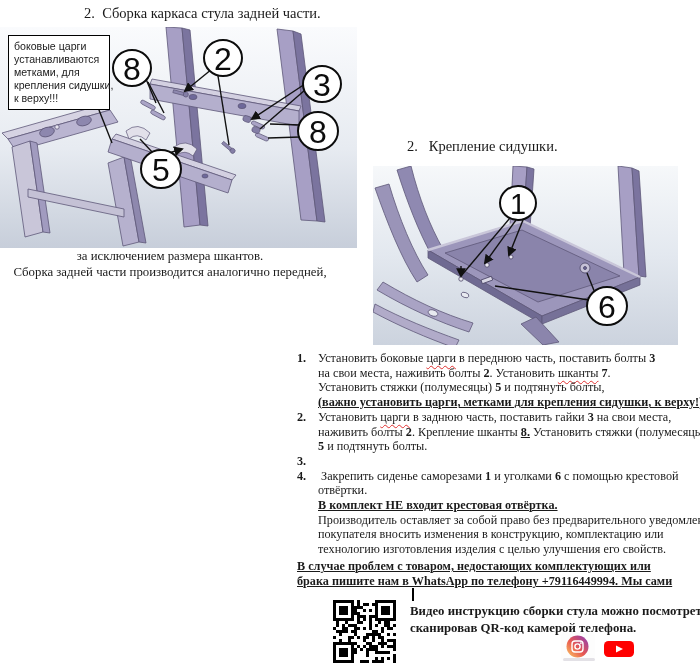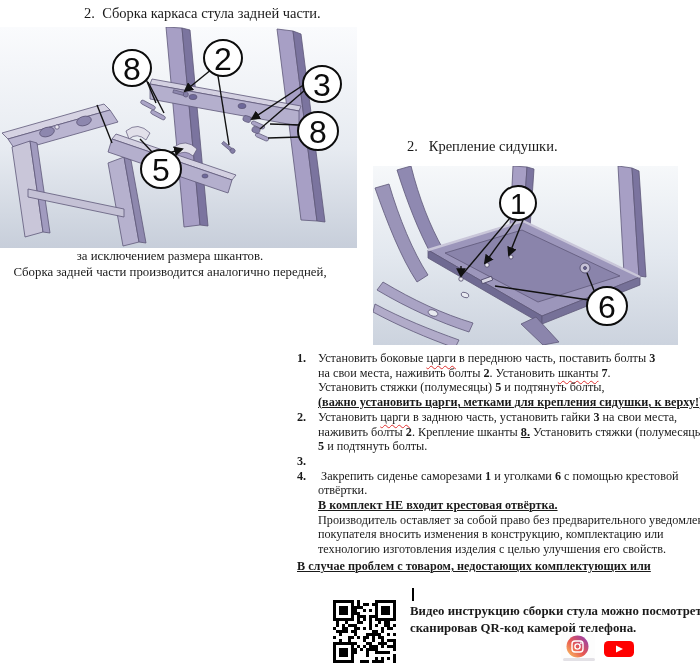--- a/index.html
+++ b/index.html
@@ -141,20 +141,27 @@
       </g>
       <g>
         <ellipse cx="318" cy="104" rx="20" ry="19" fill="#fff" stroke="#0c0c0c" stroke-width="2"></ellipse>
         <text class="bal" x="318" y="116" font-size="32">8</text>
       </g>
       <g>
         <ellipse cx="161" cy="142" rx="20" ry="19" fill="#fff" stroke="#0c0c0c" stroke-width="2"></ellipse>
         <text class="bal" x="161" y="154" font-size="32">5</text>
       </g>
     </svg>
+    <div class="callout rl">
+        <div><span>боковые царги</span></div>
+        <div><span>устанавливаются</span></div>
+        <div><span>метками, для</span></div>
+        <div><span>крепления сидушки,</span></div>
+        <div><span>к верху!!!</span></div>
+      </div>
   </div>
 
   <div class="abs caption rl">
       <div><span>за исключением размера шкантов.</span></div>
       <div><span>Сборка задней части производится аналогично передней,</span></div>
     </div>
 
   <div class="abs title" style="left:407px;top:138px;">2.   Крепление сидушки.</div>
 
   <div class="abs illo" style="left:373px;top:166px;width:305px;height:179px;">
@@ -231,21 +238,21 @@
       <div class="rl">
           <div><span>Установить боковые </span><span class="w">царги</span><span> в переднюю часть, поставить болты </span><span class="b">3</span></div>
           <div><span>на свои места, наживить болты </span><span class="b">2</span><span>. Установить </span><span class="w">шканты</span><span> </span><span class="b">7</span><span>.</span></div>
           <div><span>Установить стяжки (полумесяцы) </span><span class="b">5</span><span> и подтянуть болты,</span></div>
           <div><span class="bu">(важно установить царги, метками для крепления сидушки, к верху!)</span></div>
         </div>
     </div>
     <div class="item">
       <div class="num">2.</div>
       <div class="rl">
-          <div><span>Установить </span><span class="w">царги</span><span> в заднюю часть, установить гайки </span><span class="b">3</span><span> на свои места,</span></div>
+          <div><span>Установить </span><span class="w">царги</span><span> в заднюю часть, поставить гайки </span><span class="b">3</span><span> на свои места,</span></div>
           <div><span>наживить болты </span><span class="b">2</span><span>. Крепление шканты </span><span class="bu">8.</span><span> Установить стяжки (полумесяцы)</span></div>
           <div><span class="b">5</span><span> и подтянуть болты.</span></div>
         </div>
     </div>
     <div class="item">
       <div class="num">3.</div>
     </div>
     <div class="item">
       <div class="num">4.</div>
       <div class="rl">
@@ -254,20 +261,21 @@
           <div><span class="bu">В комплект НЕ входит крестовая отвёртка.</span></div>
           <div><span>Производитель оставляет за собой право без предварительного уведомления</span></div>
           <div><span>покупателя вносить изменения в конструкцию, комплектацию или</span></div>
           <div><span>технологию изготовления изделия с целью улучшения его свойств.</span></div>
         </div>
     </div>
   </div>
 
   <div class="abs contact rl">
       <div><span class="bu">В случае проблем с товаром, недостающих комплектующих или</span></div>
+      <div><span class="bu">брака пишите нам в WhatsApp по телефону +79116449994. Мы сами</span></div>
     </div>
   <div class="abs cursor"></div>
 
   <div class="abs qrbox" id="qr">
       <div style="left: 0px; top: 0px; width: 3px; height: 3px;"></div>
       <div style="left: 3px; top: 0px; width: 3px; height: 3px;"></div>
       <div style="left: 6px; top: 0px; width: 3px; height: 3px;"></div>
       <div style="left: 9px; top: 0px; width: 3px; height: 3px;"></div>
       <div style="left: 12px; top: 0px; width: 3px; height: 3px;"></div>
       <div style="left: 15px; top: 0px; width: 3px; height: 3px;"></div>

